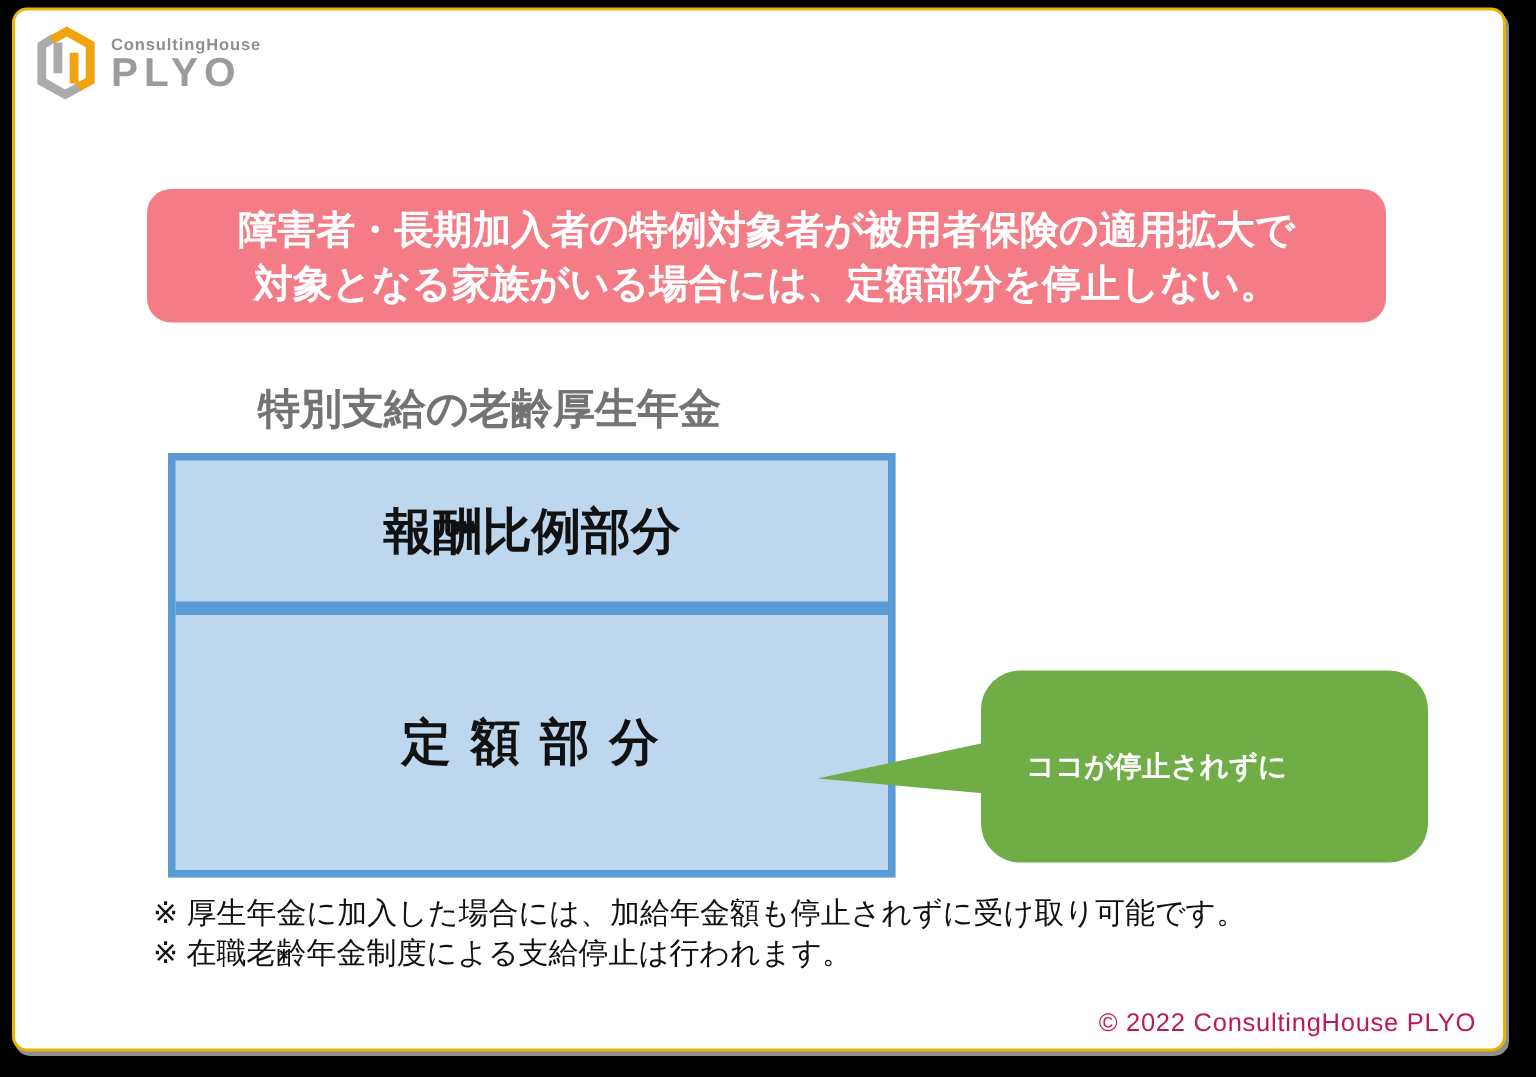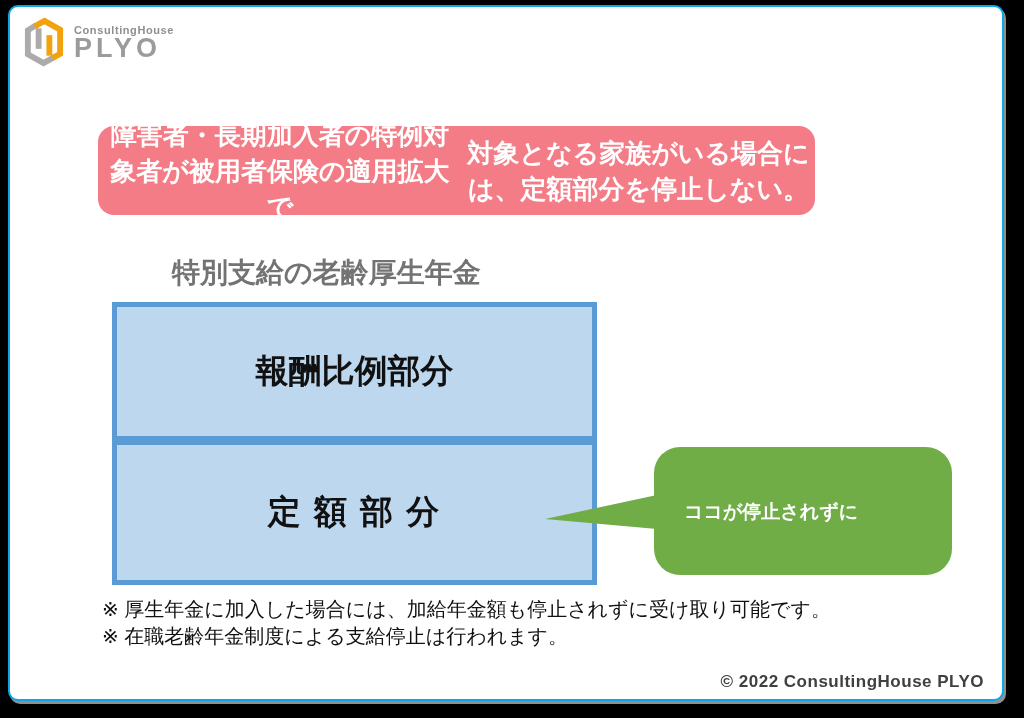--- a/index.html
+++ b/index.html
@@ -1,56 +1,56 @@
 <!DOCTYPE html>
 <html style="--banner-pink: #F47C86; --box-fill: #BDD7EE; --box-border: #5B9BD5; --callout-green: #70AD47; --logo-orange: #F2A20C; --logo-gray: #ABABAB;"><head>
 <meta charset="utf-8">
 <style>
   html,body{margin:0;padding:0;background:#000;}
   .stage{position:relative;width:1024px;height:718px;background:#000;overflow:hidden;
          font-family:"Liberation Sans","DejaVu Sans",sans-serif;}
   .card{position:absolute;left:8px;top:5px;width:992px;height:692px;background:#fff;
-        border:2px solid #0ea5e9;border-radius:10px;
+        border:2px solid #eab308;border-radius:10px;
         box-shadow:2px 3px 0 #8f8f8f;}
   
   .logo{position:absolute;left:12px;top:9px;display:flex;align-items:flex-start;}
   .logo-mark{width:44px;height:52px;}
   .logo-text{margin-left:8px;padding-top:8px;}
   .brand-small{font-size:11px;font-weight:bold;color:#8f8f8f;letter-spacing:.6px;}
   .brand-large{font-size:27px;font-weight:bold;color:#9b9b9b;letter-spacing:4px;line-height:24px;}
   
   .title{position:absolute;left:0;top:54px;width:100%;text-align:center;
          font-size:26px;font-weight:bold;color:#000;}
   
-  .banner{position:absolute;left:88px;top:119px;width:717px;height:89px;
+  .banner{position:absolute;left:88px;top:119px;width:826px;height:89px;
           background:var(--banner-pink,#F47C86);border-radius:16px;
-          display:flex;flex-direction:row;justify-content:center;align-items:center;
+          display:flex;flex-direction:column;justify-content:center;align-items:center;
           color:#fff;font-size:26px;font-weight:bold;line-height:36px;text-align:center;}
   
   .diagram-label{position:absolute;left:162px;top:247px;font-size:28px;font-weight:bold;color:#737373;}
   .pension-box{position:absolute;left:102px;top:295px;width:485px;height:283px;
                border:5px solid var(--box-border,#5B9BD5);background:var(--box-fill,#BDD7EE);
                box-sizing:border-box;display:flex;flex-direction:column;}
   .pension-cell{display:flex;align-items:center;justify-content:center;
                 font-size:33px;font-weight:bold;color:#111;}
-  .cell-top{height:129px;}
+  .cell-top{height:94px;}
   .cell-bottom{flex:1;letter-spacing:2px;}
   .pension-divider{height:9px;background:var(--box-border,#5B9BD5);}
   
   .callout{position:absolute;left:644px;top:440px;width:298px;height:128px;
            background:var(--callout-green,#70AD47);border-radius:26px;
            color:#fff;font-size:19px;font-weight:bold;line-height:35px;
            display:flex;flex-direction:column;justify-content:center;padding-left:30px;
            box-sizing:border-box;}
   .callout-tail{position:absolute;left:535px;top:488px;width:112px;height:34px;}
   
   .notes{position:absolute;left:92px;top:589px;font-size:20px;color:#111;line-height:27px;}
   
-  .footer{position:absolute;right:18px;top:665px;font-size:17px;font-weight:bold;
-          color:#404040;letter-spacing:.5px;}
+  .footer{position:absolute;right:18px;top:665px;font-size:17px;font-weight:normal;
+          color:#be185d;letter-spacing:.5px;}
 </style>
 </head>
 <body>
 
 <div class="stage">
   <div class="card">
 
     <div class="logo">
       <svg class="logo-mark" viewBox="0 0 45 52">
         <path d="M 32,42 L 22,47.5 L 6,38.5 L 6,14 L 14,9" fill="none" stroke="#ABABAB" stroke-width="6" stroke-linejoin="miter"></path>

